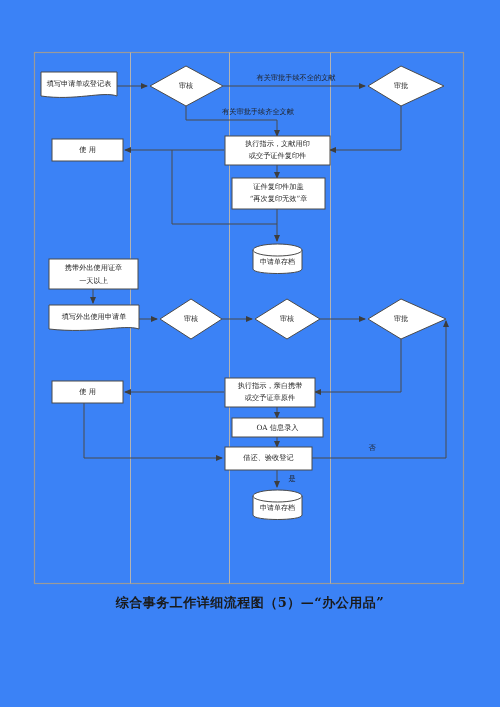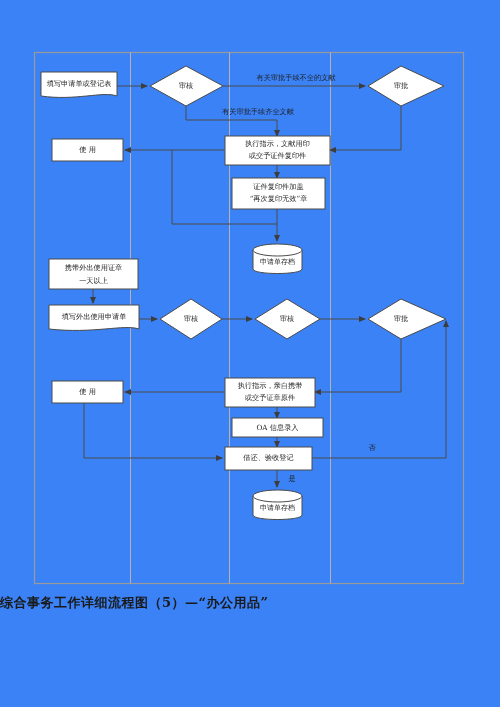--- a/index.html
+++ b/index.html
@@ -32,20 +32,21 @@
     left: 0; top: 0;
     width: 500px;
     height: 707px;
     display: block;
   }
   .caption {
     position: absolute;
     left: 0;
     top: 594px;
     width: 500px;
+    text-align: center;
     font-family: "DejaVu Serif", "Liberation Serif", serif;
     font-size: 13px;
     font-weight: bold;
     color: #1a1a1a;
     letter-spacing: 0.5px;
   }
   
   text {
     font-family: "DejaVu Serif", "Liberation Serif", serif;
     fill: #1f1f1f;

